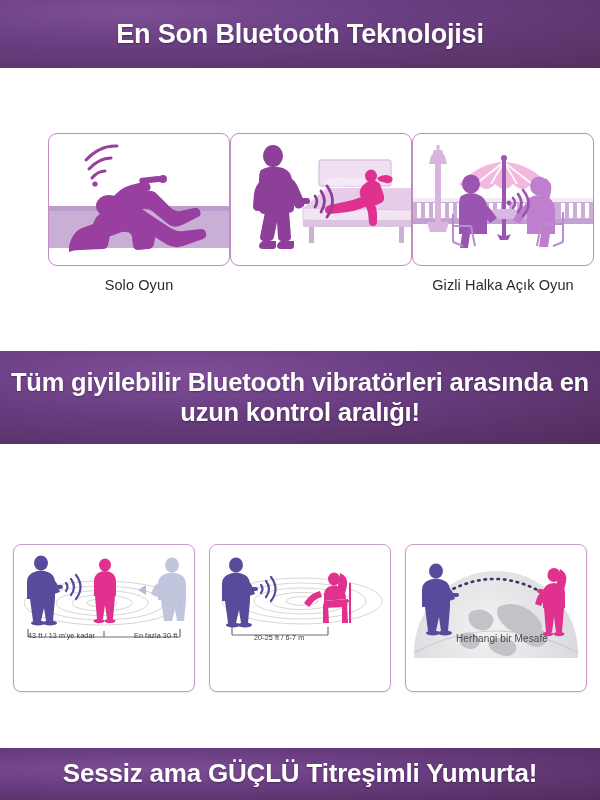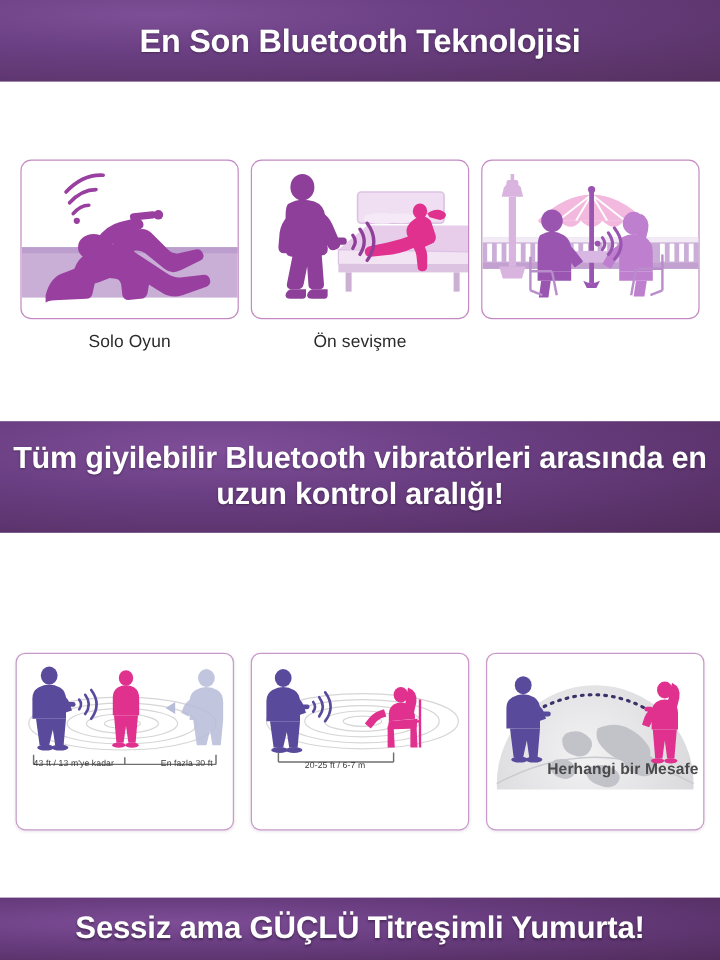--- a/index.html
+++ b/index.html
@@ -29,21 +29,21 @@
   #banner-mid   { top: 351px; height: 93px;
      background: radial-gradient(ellipse at 30% 25%, #7f4f99 0%, #6a3e82 40%, #512c5c 100%); align-items: center; }
   #banner-bot   { top: 748px; height: 52px;
      background: radial-gradient(ellipse at 25% 40%, #7d4d96 0%, #693d80 42%, #512c5c 100%); }
   #banner-mid .banner-text { font-size: 25.5px; }
   #banner-bot .banner-text { font-size: 26px; }
 
   
   .scene-row {
     position: absolute; top: 133px; left: 0; width: 600px; height: 175px;
-    display: flex; justify-content: space-between; padding: 0 17px;
+    display: flex; justify-content: flex-end; padding: 0 6px;
   }
   .scene-card { width: 182px; }
   .scene-frame {
     width: 182px; height: 133px;
     border: 1.6px solid #c48ac4; border-radius: 9px;
     background: #ffffff; overflow: hidden; position: relative;
   }
   .scene-caption {
     margin-top: 11px; text-align: center;
     font-size: 14.5px; color: #2b2b2b; letter-spacing: .1px;
@@ -146,21 +146,20 @@
 
           <rect x="66" y="64" width="13" height="6" rx="3" fill="#8e3f99"></rect>
 
           <g fill="none" stroke="#8e3f99" stroke-width="2.8" stroke-linecap="round">
             <path d="M84 62 q4 5 0 11"></path>
             <path d="M90 57 q7 10 0 21"></path>
             <path d="M96 52 q11 15 0 31"></path>
           </g>
         </svg>
       </div>
-      <div class="scene-caption">Ön sevişme</div>
     </div>
 
     <div class="scene-card">
       <div class="scene-frame">
         <svg width="182" height="133" viewBox="0 0 182 133">
 
           <rect x="0" y="64" width="182" height="26" fill="#cbaed7"></rect>
           <rect x="0" y="64" width="182" height="4" fill="#fff" opacity=".75"></rect>
           <g fill="#ffffff">
             <rect x="4" y="69" width="4" height="15"></rect>
@@ -240,20 +239,21 @@
           </g>
 
           <g fill="none" stroke="#9a55b0" stroke-width="2.6" stroke-linecap="round">
             <path d="M100 64 q4 5 0 10"></path>
             <path d="M105 60 q7 10 0 18"></path>
             <path d="M110 56 q11 14 0 26"></path>
           </g>
           <circle cx="96" cy="69" r="2.4" fill="#9a55b0"></circle>
         </svg>
       </div>
+      <div class="scene-caption">Gizli Halka Açık Oyun</div>
     </div>
   </div>
 
   <div class="banner" id="banner-mid">
     <div class="banner-text">Tüm giyilebilir Bluetooth vibratörleri arasında en uzun kontrol aralığı!</div>
   </div>
 
   <div class="range-row">
 
     <div class="range-card">
@@ -395,21 +395,21 @@
             <ellipse cx="148" cy="30" rx="6.5" ry="7"></ellipse>
             <path d="M154 24 q8 4 6 13 l-2 8 l-8-3z"></path>
             <path d="M141 40 q7-4 14 0 q4 3 4 9 l0 14 l-22 0 l0-15 q0-5 4-8z"></path>
             <path d="M138 63 l20 0 l-2 24 l-6 0 l-2-15 l-2 15 l-6 0z"></path>
             <path d="M140 44 q-7 3-9 9 l-2 6 l6 2 l3-6 q2-4 5-5z"></path>
             <ellipse cx="142" cy="89" rx="5.5" ry="2.2"></ellipse>
             <ellipse cx="153" cy="89" rx="5.5" ry="2.2"></ellipse>
           </g>
           <rect x="131" y="44" width="7" height="4" rx="2" fill="#e0318f"></rect>
         </svg>
-        <div class="tiny-note" style="left:50px; top:88px; font-size:13px; color:#4a4a4a;font-weight:bold;">Herhangi bir Mesafe</div>
+        <div class="tiny-note" style="left:50px; top:88px; font-size:10px; color:#4a4a4a;">Herhangi bir Mesafe</div>
       </div>
     </div>
   </div>
 
   <div class="banner" id="banner-bot">
     <div class="banner-text">Sessiz ama GÜÇLÜ Titreşimli Yumurta!</div>
   </div>
 
 </div>
 

